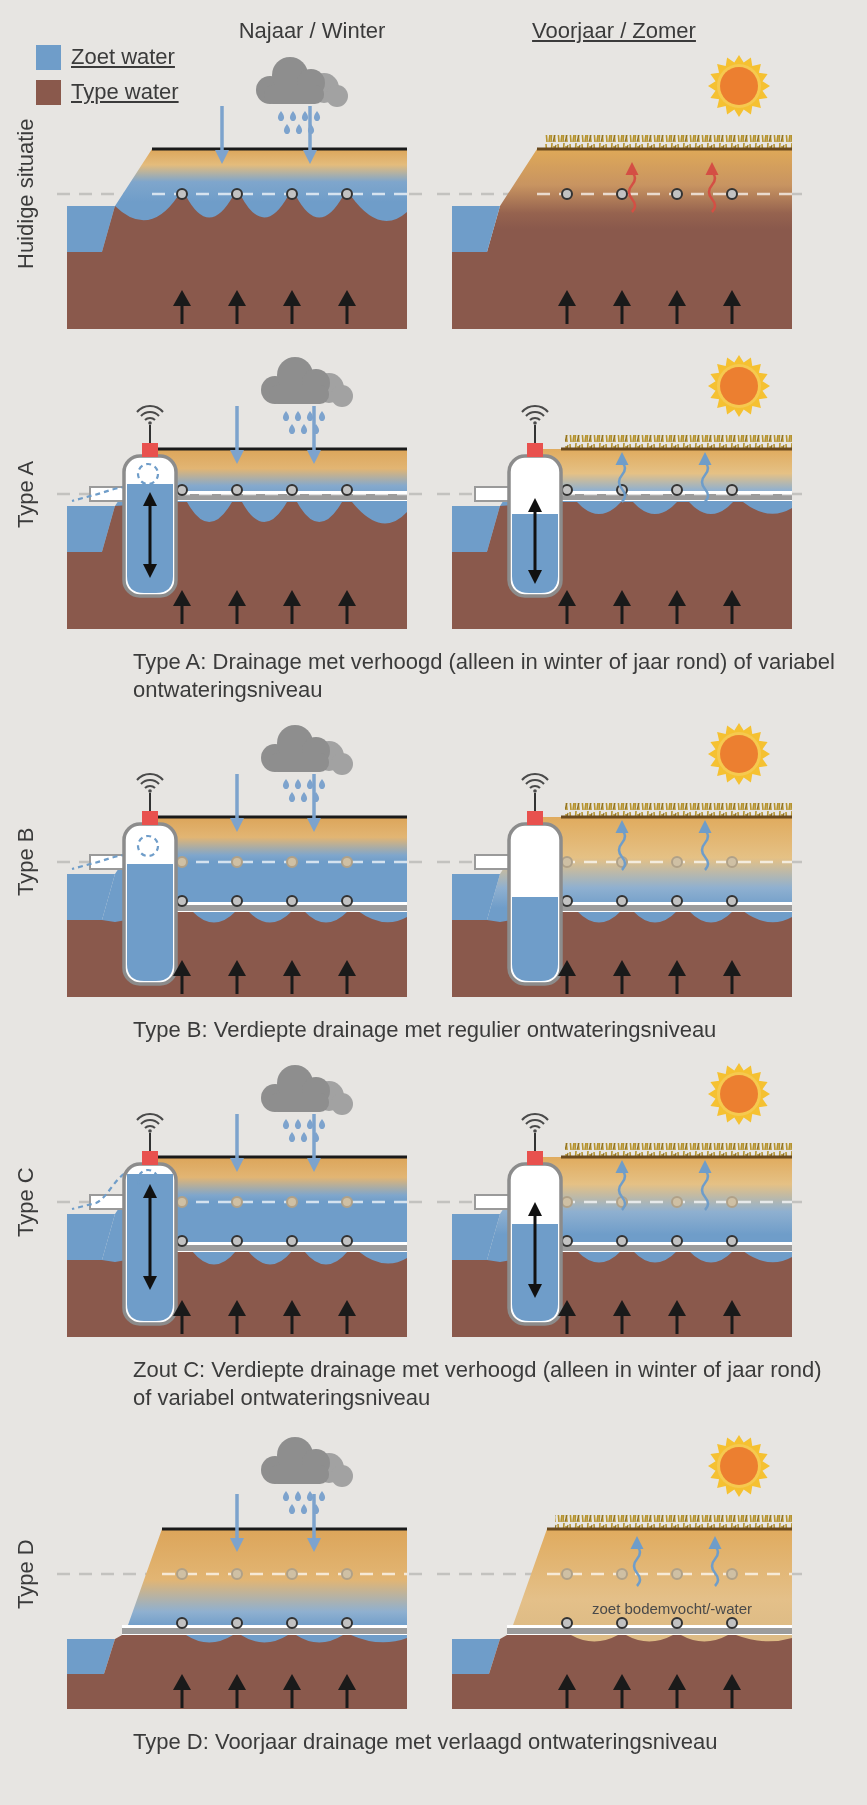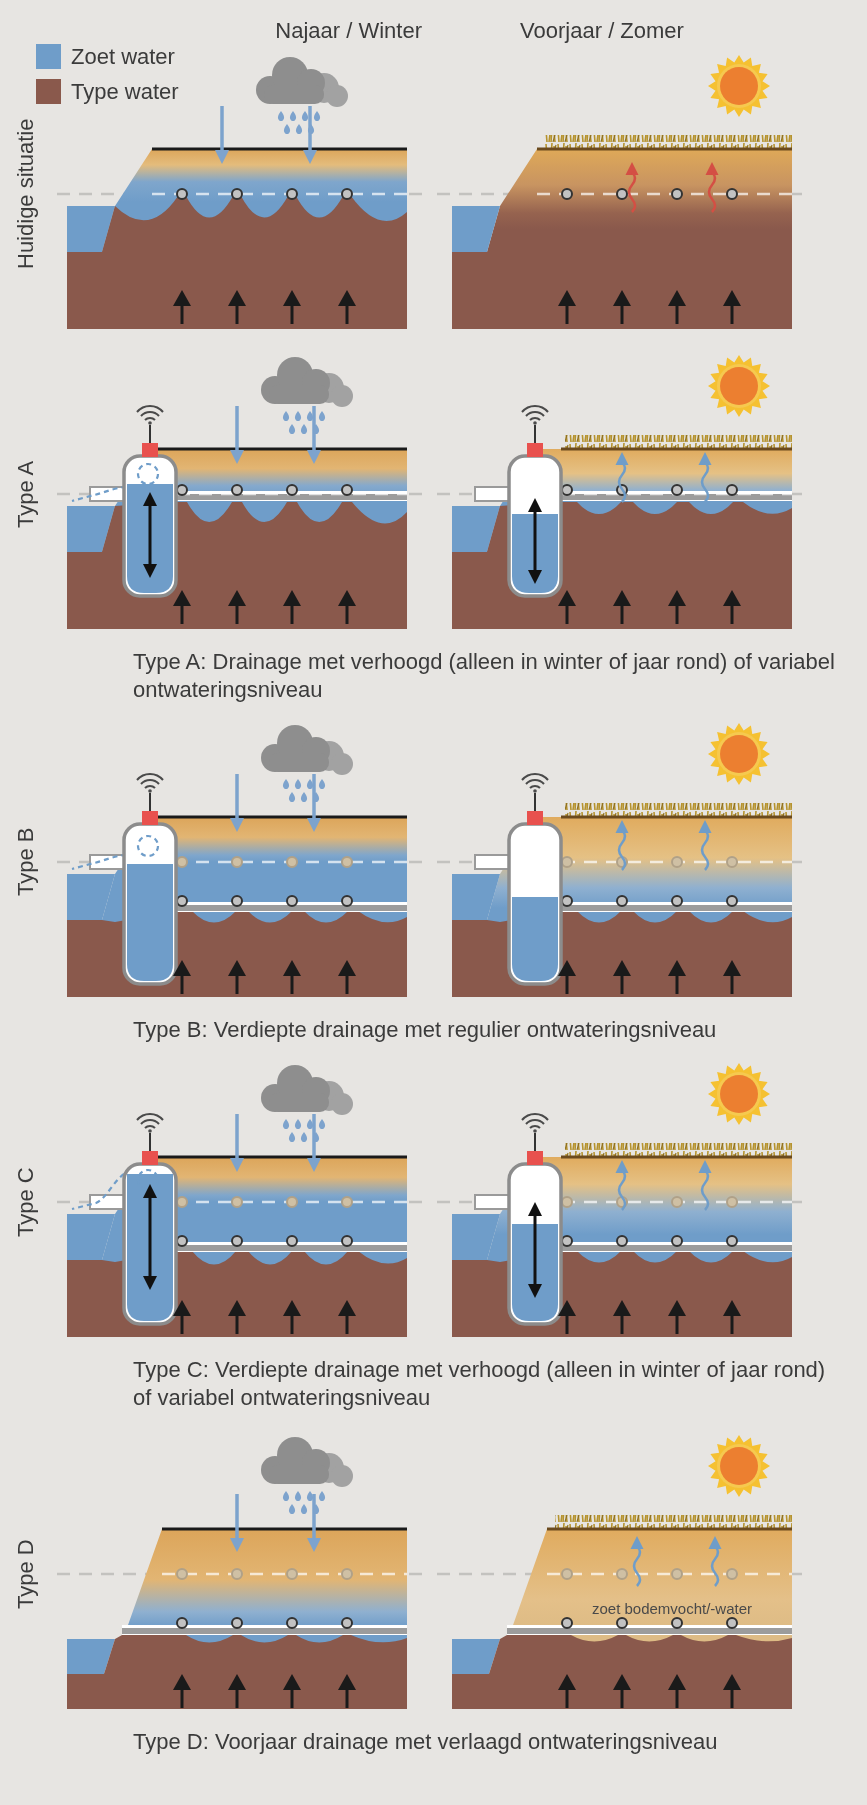--- a/index.html
+++ b/index.html
@@ -6,24 +6,24 @@
   body{
     width:867px;height:1805px;
     background:#e7e5e2;
     font-family:"Liberation Sans", sans-serif;
     color:#3b3b3b;
     position:relative;
     overflow:hidden;
   }
   .col-headers{position:relative;height:44px;}
   .col-header{position:absolute;top:18px;width:220px;text-align:center;font-size:22px;color:#3b3b3b;}
-  #hdr-winter{left:202px;text-align:right;}
-  #hdr-summer{left:492px;}
+  #hdr-winter{left:202px;}
+  #hdr-summer{left:504px;text-decoration:underline;}
   .legend{position:absolute;left:36px;top:44px;z-index:5;}
-  .legend-item{display:flex;margin-bottom:9px;}
+  .legend-item{display:flex;align-items:center;margin-bottom:9px;text-decoration:underline;}
   .swatch{width:25px;height:25px;margin-right:10px;}
   .swatch-zoet{background:#6f9dc9;}
   .swatch-zout{background:#8a594c;}
   .legend-label{font-size:22px;}
   .row{display:flex;align-items:stretch;}
   .row-label{
     width:52px;display:flex;align-items:center;justify-content:center;
     font-size:22px;color:#3b3b3b;
     writing-mode:vertical-rl;transform:rotate(180deg);
     text-align:center;
@@ -503,21 +503,21 @@
       <use href="#sym-seep-arrow" x="130" y="248"></use>
         <use href="#sym-seep-arrow" x="185" y="248"></use>
       <use href="#sym-seep-arrow" x="240" y="248"></use>
         <use href="#sym-seep-arrow" x="295" y="248"></use>
     </g>
     <rect x="128" y="91" width="227" height="14" fill="url(#grassPat)"></rect>
     <line class="grass-base" x1="124" y1="105" x2="355" y2="105"></line>
     <use href="#sym-sun" x="302" y="42"></use>
   </svg>
 </div>
-<div class="caption cap-c">Type C: Verdiepte drainage met verhoogd (alleen in winter of jaar rond) of variabel ontwateringsniveau</div>
+<div class="caption cap-c">Zout C: Verdiepte drainage met verhoogd (alleen in winter of jaar rond) of variabel ontwateringsniveau</div>
 
 <div class="row">
   <div class="row-label">Type D</div>
 
   <svg class="panel" viewBox="0 0 375 300">
     <line class="dash-gray" x1="5" y1="150" x2="372" y2="150"></line>
     <path fill="url(#gDw)" d="M110,105 L355,105 L355,285 L15,285 L15,250 L52,250 L70,218 Z"></path>
     <path class="ditch-w" d="M15,215 L63,215 L52,250 L15,250 Z"></path>
     <path class="soil" d="M70,211 L134,211 Q157,226 181,211 L189,211 Q212,226 236,211 L244,211 Q267,226 291,211 L299,211 Q328,224 355,214 L355,285 L15,285 L15,250 L52,250 L63,215 Z"></path>
     <line class="topline" x1="110" y1="105" x2="355" y2="105"></line>

